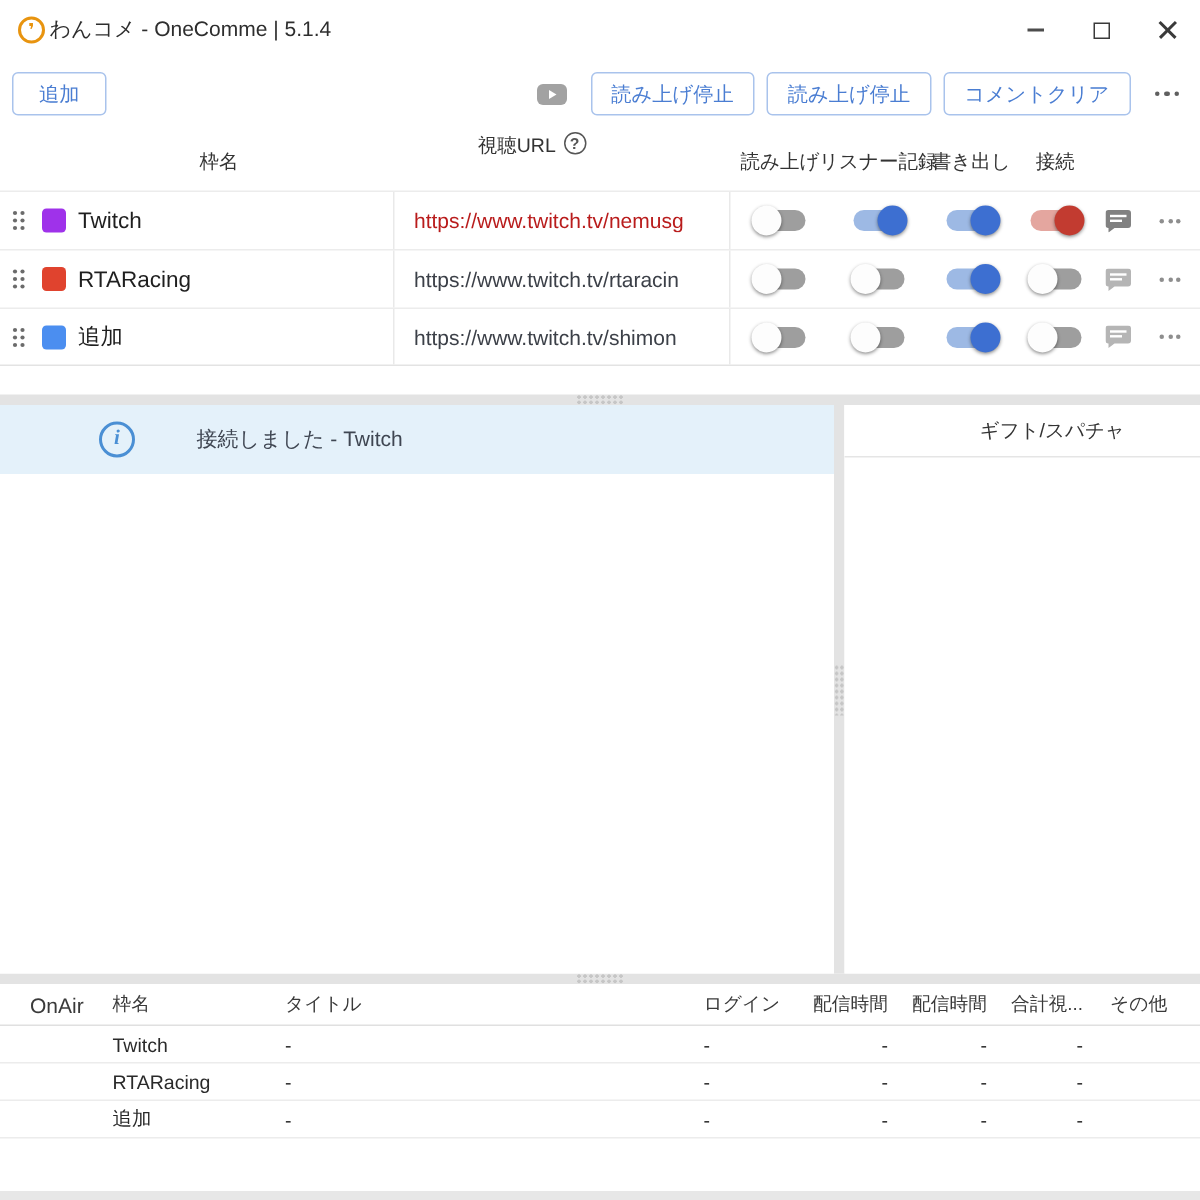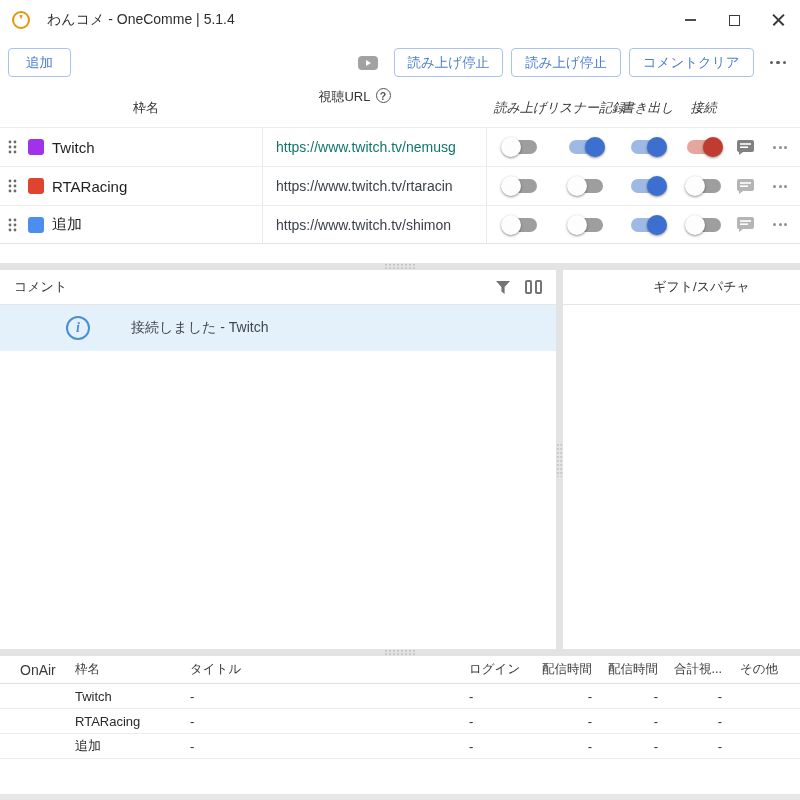--- a/index.html
+++ b/index.html
@@ -4,21 +4,21 @@
 <style>
   * { margin:0; padding:0; box-sizing:border-box; }
   html,body { width:800px; height:800px; overflow:hidden; background:#fff;
     font-family:"Liberation Sans","DejaVu Sans",sans-serif; color:#333; }
   .app { position:relative; width:800px; height:800px; background:#fff; }
 
   
   .titlebar { position:absolute; left:0; top:0; width:800px; height:40px; display:flex; align-items:center; }
   .app-icon { width:18px; height:18px; border:2px solid #e8940f; border-radius:50%; margin-left:12px;
     display:flex; align-items:center; justify-content:center; color:#e8940f; font-weight:bold; font-size:12px; line-height:1; }
-  .app-title { margin-left:17px; font-size:14px; color:#2e2e2e; }
+  .app-title { margin-left:3px; font-size:14px; color:#2e2e2e; }
   .win-controls { position:absolute; right:0; top:0; height:40px; display:flex; align-items:center; }
   .win-btn { width:44px; height:40px; display:flex; align-items:center; justify-content:center; cursor:default; }
   .glyph-min { width:11px; height:2px; background:#4d4d4d; }
   .glyph-max { width:11px; height:11px; border:1.5px solid #3a3a3a; }
   .glyph-close { position:relative; width:13px; height:13px; }
   .glyph-close::before,.glyph-close::after { content:""; position:absolute; left:-1px; top:5.5px; width:15px; height:1.6px; background:#3a3a3a; }
   .glyph-close::before { transform:rotate(45deg); } .glyph-close::after { transform:rotate(-45deg); }
 
   
   .toolbar { position:absolute; left:0; top:40px; width:800px; height:48px; }
@@ -37,28 +37,28 @@
   .shead { height:39px; font-size:13px; color:#333; }
   .c-name { width:262px; display:flex; align-items:center; height:100%; }
   .shead .c-name { justify-content:center; padding-left:30px; }
   .c-url { width:225px; height:100%; display:flex; padding-left:13px; }
   .srow.data { border-top:1px solid #ececec; }
   .srow.data:last-child { border-bottom:1px solid #e3e3e3; }
   .srow.data .c-url { border-left:1px solid #e9e9e9; border-right:1px solid #e9e9e9; }
   .shead .c-url { justify-content:center; padding-left:0; padding-right:40px; gap:5px; }
   .help-icon { width:15px; height:15px; border:1.4px solid #555; border-radius:50%; display:inline-flex; align-items:center; justify-content:center; font-size:10.5px; color:#555; font-weight:bold; }
   .c-t1 { width:66px; } .c-t2 { width:65px; } .c-t3 { width:59px; } .c-t4 { width:53px; }
-  .c-t1,.c-t2,.c-t3,.c-t4 { display:flex; justify-content:center; align-items:center; white-space:nowrap; height:100%;font-style:italic; }
+  .c-t1,.c-t2,.c-t3,.c-t4 { display:flex; justify-content:center; align-items:center; white-space:nowrap; height:100%; }
   .c-chat { width:30px; display:flex; justify-content:center; align-items:center; }
   .c-menu { flex:1; display:flex; justify-content:center; align-items:center; }
   .drag { margin-left:8px; display:flex; }
   .swatch { width:16px; height:16px; border-radius:3px; margin-left:11px; }
   .sname { margin-left:8px; font-size:15px; color:#1f1f1f; }
   .url-input { border:none; outline:none; width:205px; font-size:14px; background:transparent; color:#3c4048; font-family:inherit; }
-  .url-input.st-muted { color:#0f766e; }
+  .url-input.st-muted { color:#b91c1c; }
   .toggle { position:relative; width:34px; height:20px; }
   .toggle .track { position:absolute; left:0; top:3px; width:34px; height:14px; border-radius:7px; background:#9e9e9e; }
   .toggle .knob { position:absolute; top:0; left:-2px; width:20px; height:20px; border-radius:50%; background:#fdfdfd; box-shadow:0 1px 2.5px rgba(0,0,0,.45); }
   .toggle.st-on .track { background:#9db9e4; }
   .toggle.st-on .knob { left:16px; background:#3d6fd1; }
   .toggle.st-connected .track { background:#e4a69f; }
   .toggle.st-connected .knob { left:16px; background:#c23b30; }
   .chat-ic { display:flex; } .chat-ic.st-dark { color:#818181; } .chat-ic.st-light { color:#b5b5b5; }
   .row-dots { display:flex; gap:2.5px; }
   .row-dots i { width:3px; height:3px; border-radius:50%; background:#8e8e8e; }
@@ -339,34 +339,20 @@
       <span class="grip-h"></span>
     </div>
   <div class="vsplit">
       <span class="grip-v"></span>
     </div>
   <div class="hsplit hs2">
       <span class="grip-h"></span>
     </div>
 
   <div class="comment-panel">
-    <div class="panel-hd">
-      <span class="panel-title">コメント</span>
-      <span class="hd-icons">
-        <span class="funnel">
-            <svg width="14" height="13" viewBox="0 0 14 13">
-              <path fill="currentColor" d="M0 0h14L8.6 6v7L5.4 10.6V6z"></path>
-            </svg>
-          </span>
-        <span class="cols-ic">
-            <i></i>
-            <i></i>
-          </span>
-      </span>
-    </div>
     <div class="info-row">
       <span class="info-ic">i</span>
       <span class="info-txt">接続しました - Twitch</span>
     </div>
   </div>
 
   <div class="gift-panel">
     <div class="panel-hd">
       <span>ギフト/スパチャ</span>
     </div>

